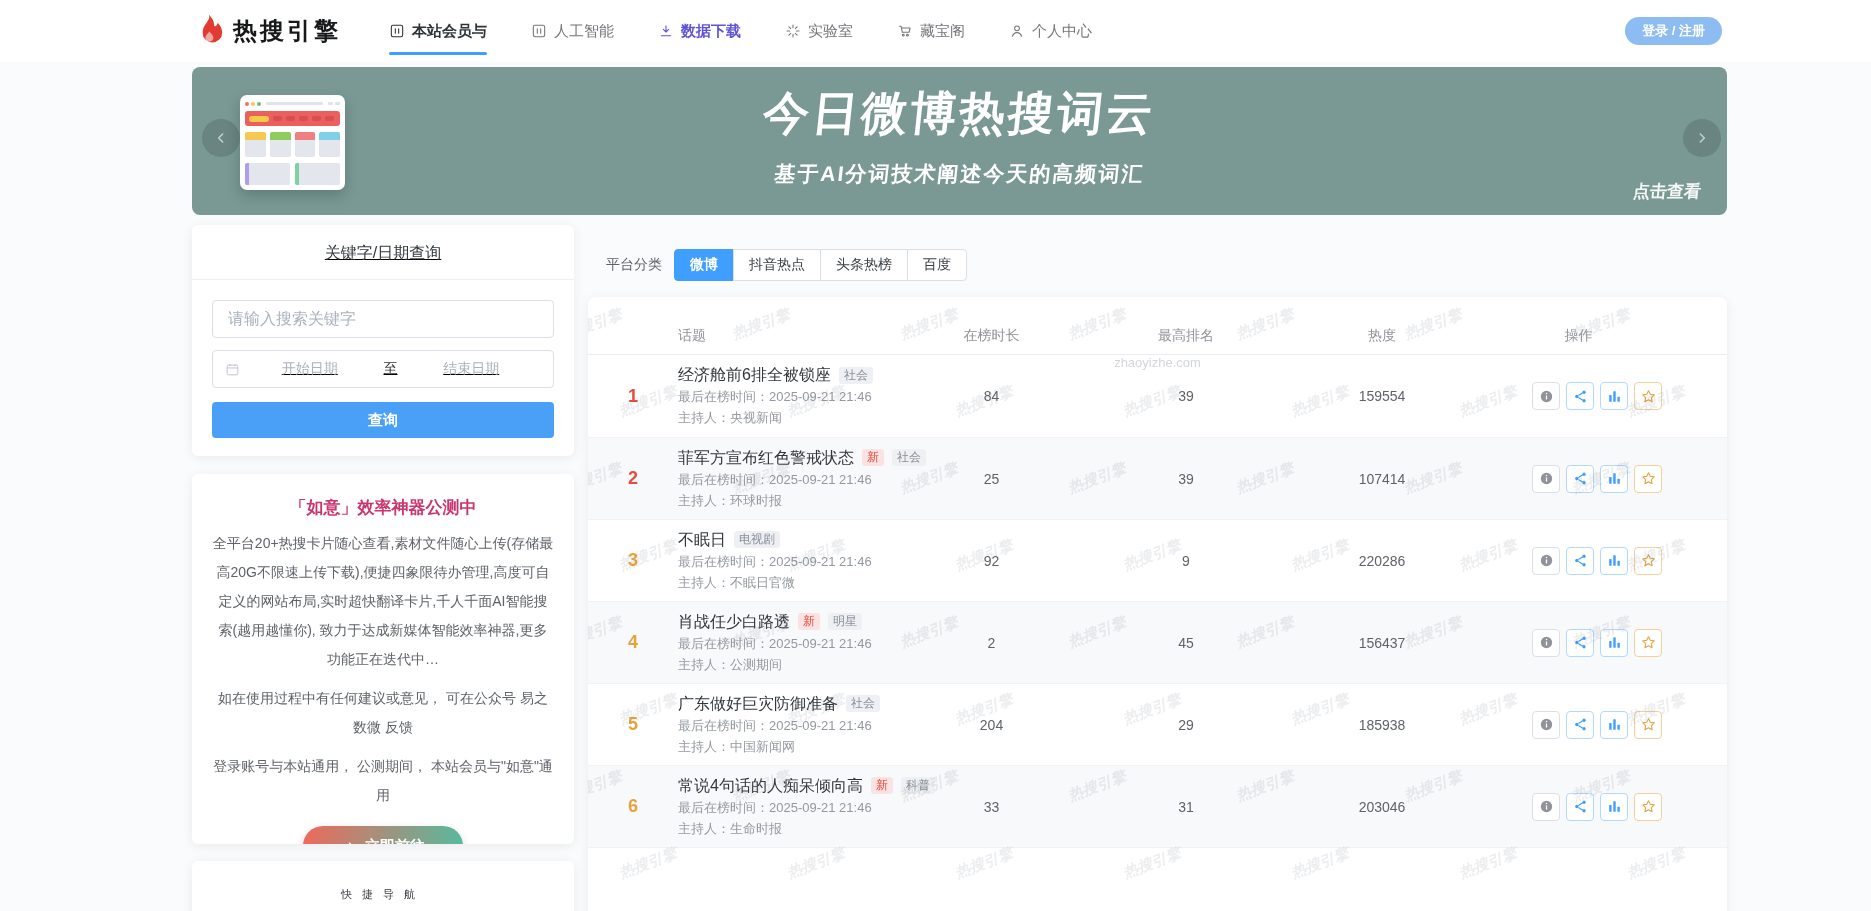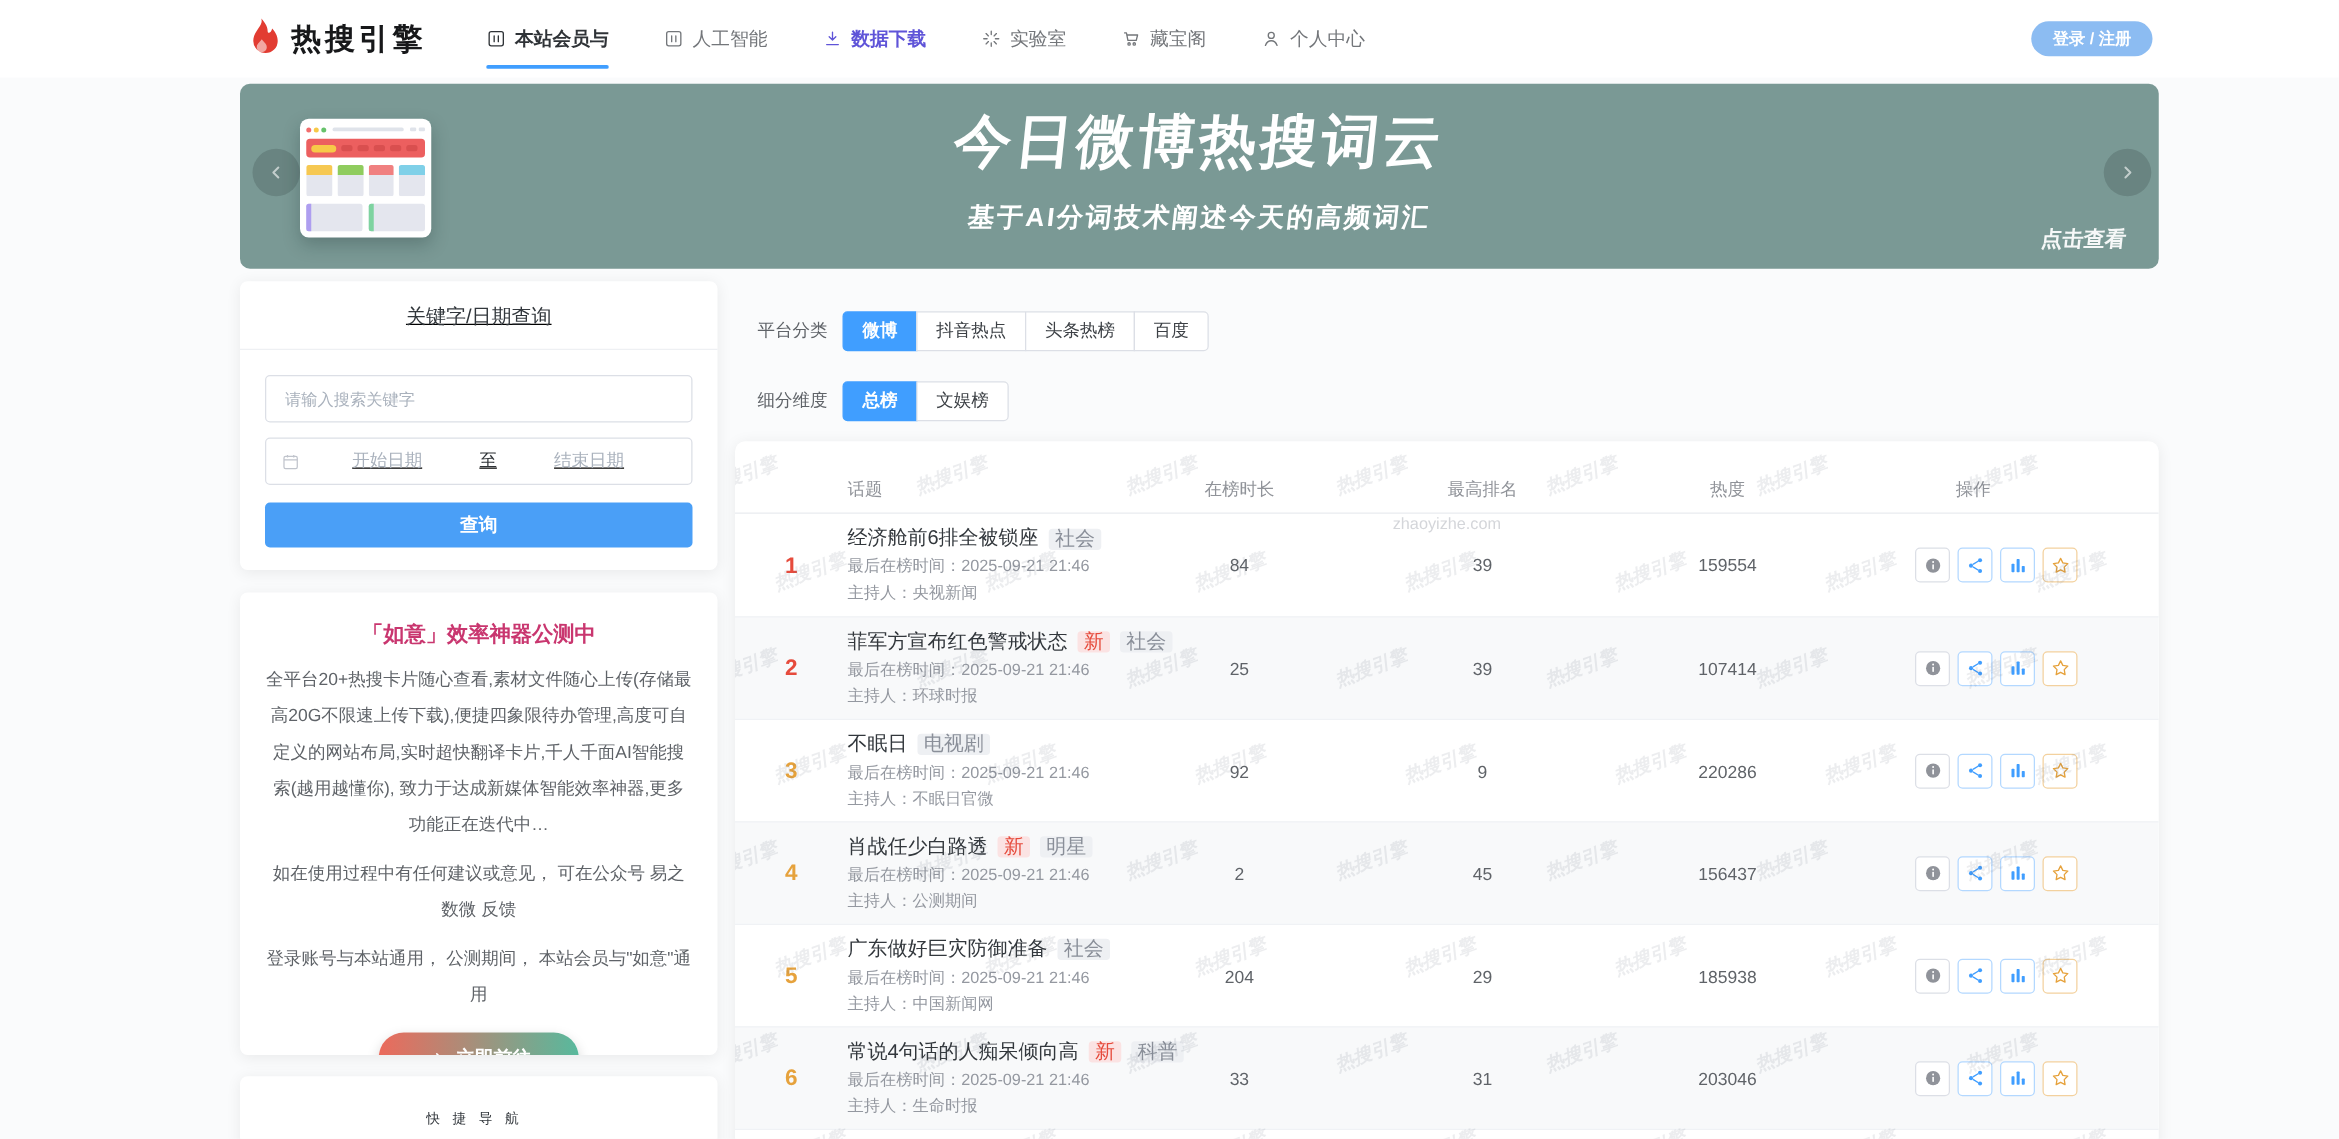--- a/index.html
+++ b/index.html
@@ -66,21 +66,21 @@
   .content{display:flex;gap:14px;margin:8px 0 0 192px;width:1535px;align-items:flex-start;}
   .sidebar{width:382px;display:flex;flex-direction:column;}
   .card{background:#fff;border-radius:6px;box-shadow:0 2px 12px rgba(0,0,0,.07);}
 
   
   .search-card{margin-top:2px;height:231px;text-decoration:underline;}
   .card-title{padding:18px 0 15px;text-align:center;font-size:16px;color:#32373c;}
   .card-divider{height:1px;background:#eef0f3;}
   .search-body{padding:20px;}
   .kw-input{width:100%;height:38px;border:1px solid #dcdfe6;border-radius:4px;padding:0 15px;
-    font-size:13px;color:#1d4ed8;outline:none;font-family:inherit;}
+    font-size:16px;color:#1d4ed8;outline:none;font-family:inherit;}
   .kw-input::placeholder{color:#aab2bd;}
   .date-box{margin-top:12px;height:38px;border:1px solid #dcdfe6;border-radius:4px;
     display:flex;align-items:center;padding:0 12px;cursor:pointer;}
   .date-box svg{width:15px;height:15px;stroke:#c0c4cc;fill:none;stroke-width:1.6;flex:none;}
   .date-ph{flex:1;text-align:center;font-size:14px;color:#aab2bd;}
   .date-sep{font-size:14px;color:#2f3337;padding:0 4px;}
   .query-btn{margin-top:14px;width:100%;height:36px;border:none;border-radius:4px;
     background:#4a9ff7;color:#fff;font-size:15px;font-weight:700;cursor:pointer;font-family:inherit;}
 
   
@@ -121,21 +121,21 @@
     align-items:center;}
   .t-row + .t-row{border-top:1px solid #f0f2f5;}
   .t-row.alt{background:#f8f9fa;}
   .rank-cell{text-align:center;}
   .rank{font-size:18px;font-weight:700;}
   .rank-red{color:#e64b3c;} .rank-orange{color:#e6a23c;}
   .topic-cell{display:flex;flex-direction:column;justify-content:center;gap:3px;
     white-space:nowrap;overflow:visible;}
   .topic-line{display:flex;align-items:center;gap:8px;line-height:20px;}
   .topic{font-size:16px;color:#32373c;font-weight:500;cursor:pointer;}
-  .badge{font-size:16px;line-height:17px;border-radius:3px;padding:0 5px;flex:none;}
+  .badge{font-size:12px;line-height:17px;border-radius:3px;padding:0 5px;flex:none;}
   .badge-new{background:#fbe3e3;color:#e64b3c;}
   .badge-cat{background:#eef0f3;color:#8a8f99;}
   .sub{font-size:13px;color:#9498a0;line-height:18px;}
   .num{text-align:center;font-size:14px;color:#5f6368;}
   .actions{display:flex;gap:6px;padding-left:52px;}
   .act-btn{width:28px;height:28px;border-radius:4px;background:#fff;display:flex;
     align-items:center;justify-content:center;cursor:pointer;padding:0;}
   .act-btn svg{width:17px;height:17px;}
   .act-info{border:1px solid #dcdfe6;}
   .act-share,.act-chart{border:1px solid #b3d8ff;}
@@ -312,27 +312,20 @@
     <div class="filter-row">
       <span class="filter-label">平台分类</span>
       <div class="btn-group">
         <button class="seg-btn active">微博</button>
         <button class="seg-btn">抖音热点</button>
         <button class="seg-btn">头条热榜</button>
         <button class="seg-btn">百度</button>
       </div>
     </div>
 
-    <div class="filter-row">
-      <span class="filter-label">细分维度</span>
-      <div class="btn-group">
-        <button class="seg-btn active">总榜</button>
-        <button class="seg-btn">文娱榜</button>
-      </div>
-    </div>
 
     <div class="table-card">
       <div class="t-head">
         <div class="hc hc-rank"></div>
         <div class="hc hc-topic">话题</div>
         <div class="hc">在榜时长</div>
         <div class="hc">最高排名</div>
         <div class="hc">热度</div>
         <div class="hc hc-actions">操作</div>
       </div>

